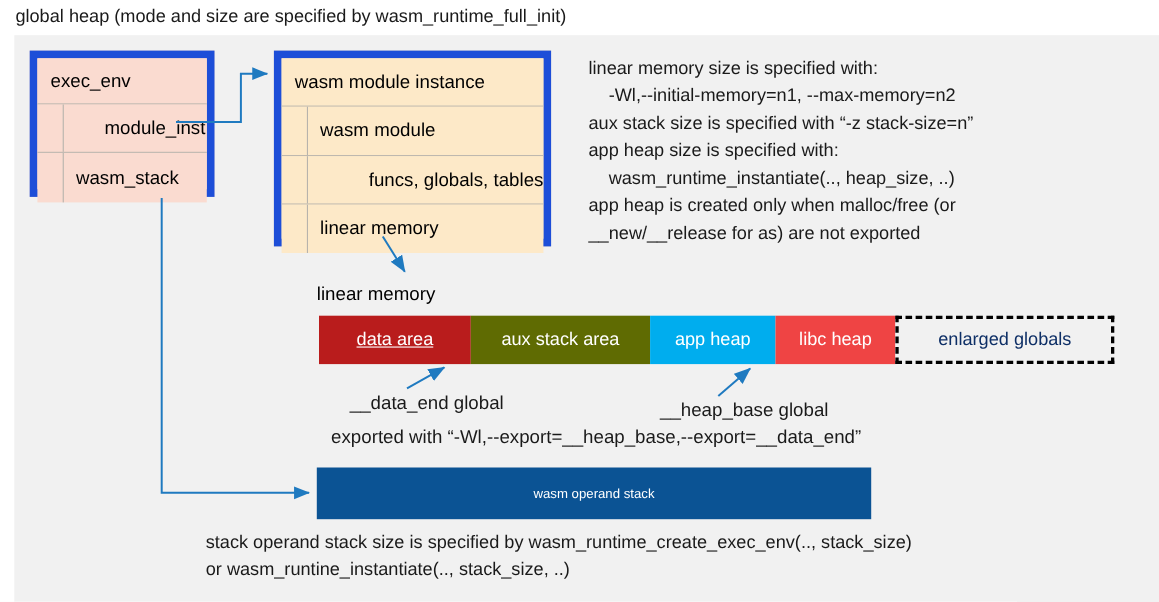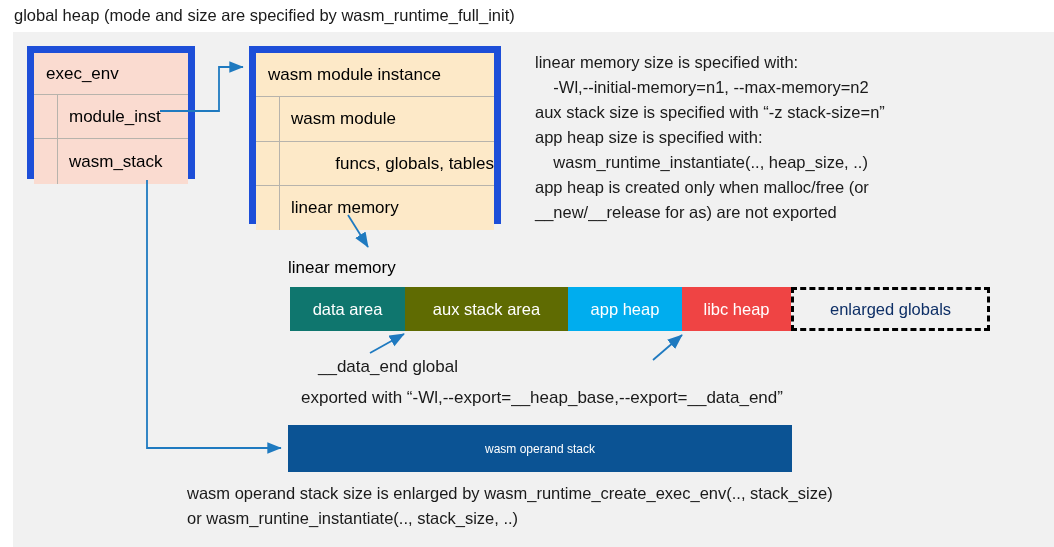--- a/index.html
+++ b/index.html
@@ -188,21 +188,21 @@
 <body>
 
 <div id="stage">
 
   <div class="page-title">global heap (mode and size are specified by wasm_runtime_full_init)</div>
 
   <div class="gray-panel"></div>
 
   <div class="struct-box box-exec">
     <div class="struct-row struct-head" style="height:42px;">exec_env</div>
-    <div class="struct-row" style="height:44px;">
+    <div class="struct-row" style="height:44px;gap:26px;">
       <div class="struct-indent"></div>
       <div class="struct-label">module_inst</div>
     </div>
     <div class="struct-row" style="height:45px;">
       <div class="struct-indent"></div>
       <div class="struct-label">wasm_stack</div>
     </div>
   </div>
 
   <div class="struct-box box-wmi">
@@ -225,33 +225,34 @@
     -Wl,--initial-memory=n1, --max-memory=n2
 aux stack size is specified with “-z stack-size=n”
 app heap size is specified with:
     wasm_runtime_instantiate(.., heap_size, ..)
 app heap is created only when malloc/free (or
 __new/__release for as) are not exported</div>
 
   <div class="linmem-caption">linear memory</div>
 
   <div class="mem-bar" id="mem-bar">
-      <div class="mem-seg" style="width: 115px; background: #0f766e;">data area</div>
+      <div class="mem-seg" style="width: 138px; background: #b91c1c; text-decoration: underline;">data area</div>
       <div class="mem-seg" style="width: 163px; background: rgb(95, 107, 2);">aux stack area</div>
       <div class="mem-seg" style="width: 114px; background: rgb(0, 173, 238);">app heap</div>
       <div class="mem-seg" style="width: 109px; background: #ef4444;">libc heap</div>
       <div class="mem-seg dashed" style="width: 199px;">enlarged globals</div>
     </div>
 
   <div class="anno anno-data-end">__data_end global</div>
+  <div class="anno anno-heap-base">__heap_base global</div>
   <div class="anno anno-exported">exported with “-Wl,--export=__heap_base,--export=__data_end”</div>
 
   <div class="operand-box">wasm operand stack</div>
 
-  <div class="bottom-note">wasm operand stack size is enlarged by wasm_runtime_create_exec_env(.., stack_size)
+  <div class="bottom-note">stack operand stack size is specified by wasm_runtime_create_exec_env(.., stack_size)
 or wasm_runtine_instantiate(.., stack_size, ..)</div>
 
   <svg class="arrows" viewBox="0 0 1054 547" xmlns="http://www.w3.org/2000/svg">
     <defs>
       <marker id="ah" markerWidth="9" markerHeight="9" refX="7.6" refY="3.2" orient="auto" markerUnits="strokeWidth">
         <path d="M0,0 L8,3.2 L0,6.4 z" fill="#1f7ac0"></path>
       </marker>
       <marker id="ah2" markerWidth="10" markerHeight="10" refX="8" refY="3.4" orient="auto" markerUnits="strokeWidth">
         <path d="M0,0 L8.5,3.4 L0,6.8 z" fill="#1f7ac0"></path>
       </marker>

